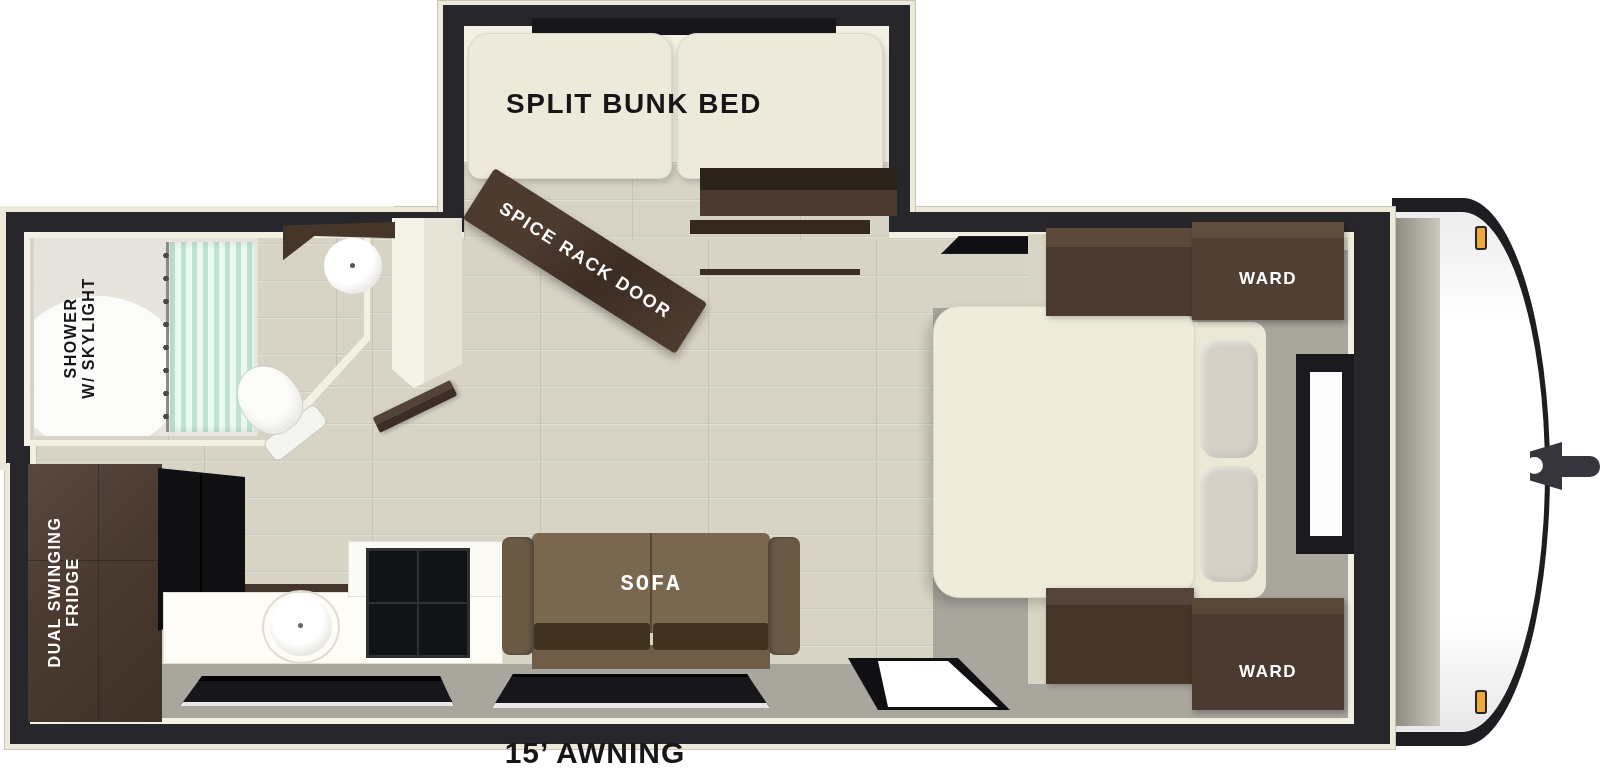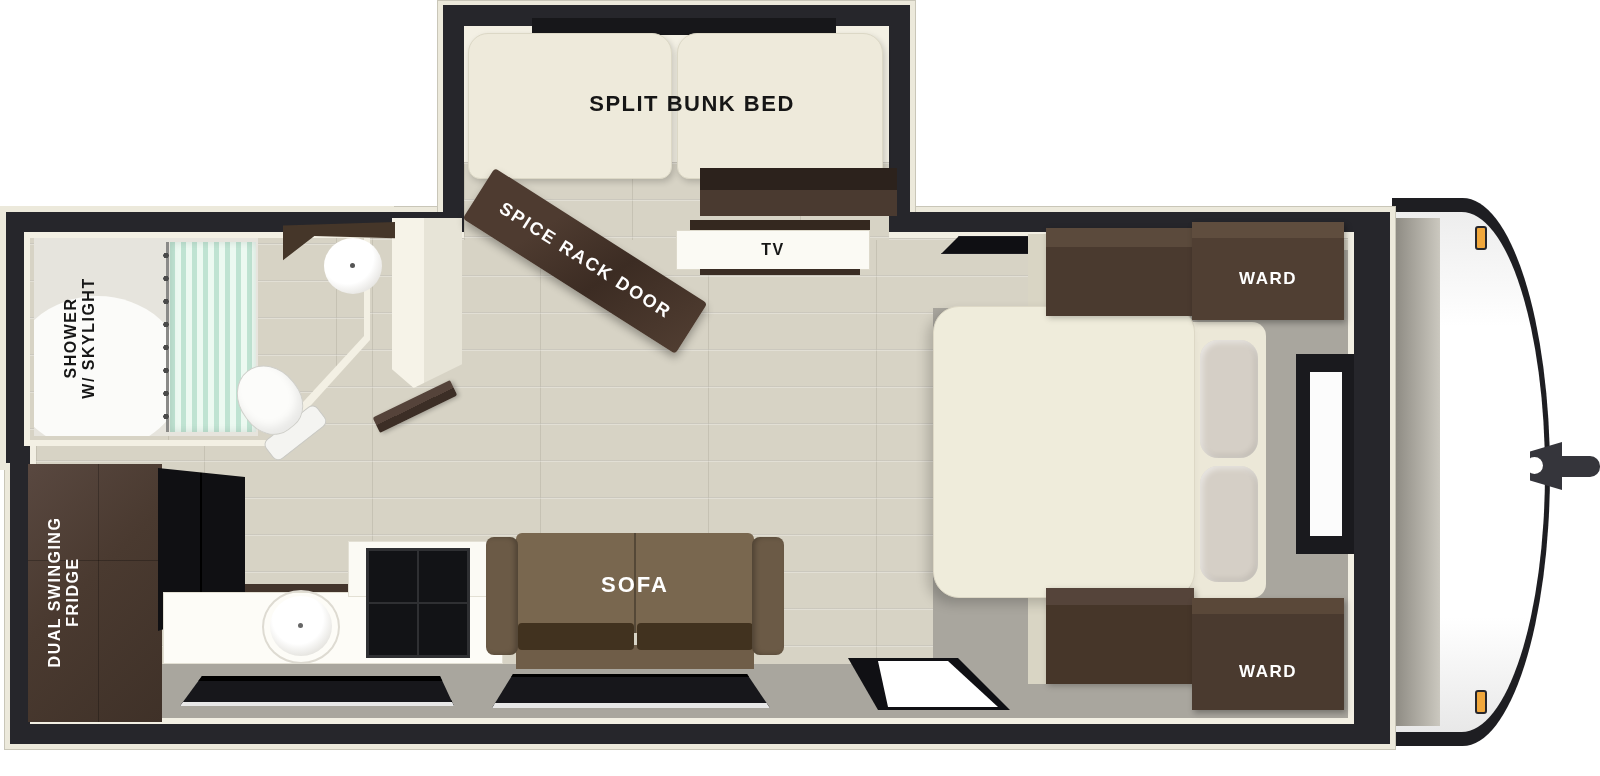--- a/index.html
+++ b/index.html
@@ -44,21 +44,21 @@
   <div class="outline" style="left:437px;top:0;width:479px;height:214px;z-index:4;"></div>
   <div class="wall" style="left:443px;top:5px;width:467px;height:209px;z-index:5;"></div>
   <div class="innerface" style="left:464px;top:26px;width:425px;height:188px;z-index:6;"></div>
   <div class="wood" style="left:464px;top:162px;width:425px;height:78px;z-index:7;"></div>
   <div style="left:540px;top:18px;width:288px;height:17px;background:#17171a;z-index:8;"></div>
   <div style="left:532px;top:18px;width:12px;height:30px;background:#17171a;z-index:8;"></div>
   <div style="left:824px;top:18px;width:12px;height:30px;background:#17171a;z-index:8;"></div>
   <div style="left:468px;top:33px;width:204px;height:146px;background:#eeeadb;border:1px solid #dcd8c6;border-radius:20px 20px 12px 12px;box-shadow:2px 3px 6px rgba(0,0,0,.18);z-index:9;"></div>
   <div style="left:677px;top:33px;width:206px;height:146px;background:#eeeadb;border:1px solid #dcd8c6;border-radius:20px 20px 12px 12px;box-shadow:2px 3px 6px rgba(0,0,0,.18);z-index:9;"></div>
   <div style="left:700px;top:168px;width:197px;height:48px;background:linear-gradient(180deg,#2c221c 0 45%,#4a3a30 45%);z-index:10;"></div>
-  <div class="lbl" style="left:692px;top:104px;transform:translate(-50%,-50%);font-size:22px;width:400px;">SPLIT BUNK BED</div>
+  <div class="lbl" style="left:634px;top:104px;transform:translate(-50%,-50%);font-size:28px;width:400px;">SPLIT BUNK BED</div>
 
   <div style="left:0;top:206px;width:396px;height:264px;background:#ece9db;clip-path:polygon(0 0,394px 0,394px 142px,286px 264px,0 264px);z-index:4;"></div>
   <div style="left:0;top:206px;width:396px;height:264px;background:#26262b;clip-path:polygon(6px 6px,388px 6px,388px 139px,282px 257px,6px 257px);z-index:5;"></div>
   <div style="left:0;top:206px;width:396px;height:264px;background:#f3f0e4;clip-path:polygon(24px 26px,370px 26px,370px 134px,274px 240px,24px 240px);z-index:6;"></div>
   <div class="wood" style="left:0;top:206px;width:396px;height:264px;clip-path:polygon(30px 32px,364px 32px,364px 130px,268px 234px,30px 234px);z-index:7;"></div>
 
   <div style="left:34px;top:238px;width:224px;height:198px;background:#e6e4dd;overflow:hidden;z-index:8;">
     <div style="left:-24px;top:58px;width:175px;height:155px;background:#fbfbf9;border-radius:50%;"></div>
   </div>
   <div style="left:170px;top:242px;width:86px;height:190px;background:repeating-linear-gradient(90deg,#bfe3d2 0 5px,#ecf9f1 5px 11px);box-shadow:inset 0 0 8px rgba(0,0,0,.12);z-index:9;"></div>
@@ -78,23 +78,20 @@
   </div>
 
   <div style="left:392px;top:218px;width:70px;height:170px;background:linear-gradient(90deg,#f6f3e8 0 45%,#e7e4d7 45%);clip-path:polygon(0 0,100% 0,100% 86%,31% 100%,0 89%);z-index:8;"></div>
   <div style="left:372px;top:398px;width:86px;height:17px;background:linear-gradient(180deg,#55433a 0 50%,#3c2e26 50%);transform:rotate(-26deg);border-radius:2px;box-shadow:2px 2px 4px rgba(0,0,0,.25);z-index:9;"></div>
 
   <div class="center" style="left:459px;top:231px;width:252px;height:60px;transform:rotate(32.5deg);background:linear-gradient(115deg,#4e3b30 0 30%,#3c2c23 60%,#503d31 100%);border-radius:4px;box-shadow:3px 4px 8px rgba(0,0,0,.3);z-index:11;">
     <div class="lbl white" style="position:static;font-size:18px;letter-spacing:2px;">SPICE RACK DOOR</div>
   </div>
 
   <div style="left:690px;top:220px;width:180px;height:14px;background:#34281f;z-index:8;"></div>
-  <div class="center" style="left:676px;top:230px;width:194px;height:40px;background:#fbfaf4;border:1px solid #ddd9cb;z-index:9;">
-    <div class="lbl" style="position:static;font-size:16px;">TV</div>
-  </div>
   <div style="left:700px;top:269px;width:160px;height:6px;background:#3a2d24;z-index:9;"></div>
 
   <div style="left:935px;top:234px;width:182px;height:22px;background:#0f0f13;clip-path:polygon(24px 2px,180px 2px,158px 20px,6px 20px);box-shadow:inset 0 0 0 3px #1d1d23;z-index:8;"></div>
 
   <div class="darkwood" style="left:28px;top:464px;width:134px;height:258px;z-index:8;">
     <div style="left:70px;top:0;width:1px;height:258px;background:rgba(0,0,0,.25);"></div>
     <div style="left:0;top:96px;width:134px;height:1px;background:rgba(0,0,0,.25);"></div>
   </div>
   <div style="left:155px;top:463px;width:92px;height:170px;background:linear-gradient(90deg,#101013 0 49%,#000 49% 51%,#101013 51%);clip-path:polygon(3px 5px,90px 14px,90px 140px,3px 168px);z-index:9;"></div>
   <div class="lbl white" style="left:64px;top:592px;width:200px;transform:translate(-50%,-50%) rotate(-90deg);font-size:16px;z-index:21;">DUAL SWINGING
@@ -102,21 +99,21 @@
 
   <div style="left:230px;top:584px;width:196px;height:12px;background:#43352c;z-index:8;"></div>
   <div style="left:163px;top:592px;width:340px;height:72px;background:#fdfcf7;border:1px solid #e3e0d4;z-index:9;"></div>
   <div style="left:348px;top:541px;width:155px;height:56px;background:#fbfaf4;border:1px solid #e3e0d4;z-index:9;"></div>
   <div style="left:366px;top:548px;width:104px;height:110px;background:#121316;border:3px solid #2f3033;background-image:linear-gradient(90deg,rgba(0,0,0,0) 0 49%,#2f3033 49% 51%,rgba(0,0,0,0) 51%),linear-gradient(180deg,rgba(0,0,0,0) 0 49%,#2f3033 49% 51%,rgba(0,0,0,0) 51%);z-index:10;"></div>
   <div style="left:262px;top:590px;width:78px;height:74px;border:2px solid #dedbd2;border-radius:50%;z-index:10;"></div>
   <div style="left:270px;top:596px;width:62px;height:60px;border-radius:50%;background:radial-gradient(circle at 45% 38%,#ffffff 50%,#d8d6cf 88%);z-index:11;">
     <div style="left:28px;top:27px;width:5px;height:5px;background:#666;border-radius:50%;"></div>
   </div>
 
-  <div style="left:486px;top:533px;width:298px;height:136px;z-index:9;">
+  <div style="left:502px;top:533px;width:298px;height:136px;z-index:9;font-family:Liberation Mono, monospace;">
     <div style="left:30px;top:112px;width:238px;height:24px;background:#6f5d48;"></div>
     <div style="left:30px;top:0;width:238px;height:100px;background:#79674f;background-image:linear-gradient(90deg,rgba(0,0,0,0) 0 49.4%,rgba(0,0,0,.3) 49.4% 50.6%,rgba(0,0,0,0) 50.6%);border-radius:6px 6px 0 0;"></div>
     <div style="left:32px;top:90px;width:116px;height:27px;background:#41321f;border-radius:4px;"></div>
     <div style="left:151px;top:90px;width:116px;height:27px;background:#41321f;border-radius:4px;"></div>
     <div style="left:0;top:4px;width:32px;height:118px;background:#6b5a46;border-radius:8px;box-shadow:inset -3px 0 5px rgba(0,0,0,.25);"></div>
     <div style="left:266px;top:4px;width:32px;height:118px;background:#6b5a46;border-radius:8px;box-shadow:inset 3px 0 5px rgba(0,0,0,.25);"></div>
     <div class="lbl white" style="left:149px;top:52px;transform:translate(-50%,-50%);font-size:22px;letter-spacing:2px;">SOFA</div>
   </div>
 
   <div style="left:178px;top:676px;width:278px;height:32px;background:#17171b;clip-path:polygon(24px 0,262px 0,276px 30px,2px 30px);box-shadow:inset 0 -6px 0 #e8e8e8, inset 0 0 0 5px #000;z-index:9;"></div>
@@ -140,14 +137,15 @@
   </div>
   <div style="left:1046px;top:588px;width:148px;height:96px;background:linear-gradient(180deg,#55443a 0 18%,#463629 18%);box-shadow:2px 2px 6px rgba(0,0,0,.25);z-index:11;"></div>
   <div style="left:1192px;top:598px;width:152px;height:112px;background:linear-gradient(180deg,#5a4839 0 14%,#4a3a2f 14%);box-shadow:2px 3px 6px rgba(0,0,0,.3);z-index:11;">
     <div class="lbl white" style="left:50%;top:66%;transform:translate(-50%,-50%);font-size:17px;">WARD</div>
   </div>
 
   <div style="left:1296px;top:354px;width:58px;height:200px;background:#1a1a1e;z-index:8;">
     <div style="left:14px;top:18px;width:32px;height:164px;background:#fcfcfc;"></div>
   </div>
 
+  <div class="lbl" style="left:595px;top:752px;transform:translate(-50%,-50%);font-size:30px;letter-spacing:1px;width:400px;">15’ AWNING</div>
 
 </div>
 
 </body></html>

